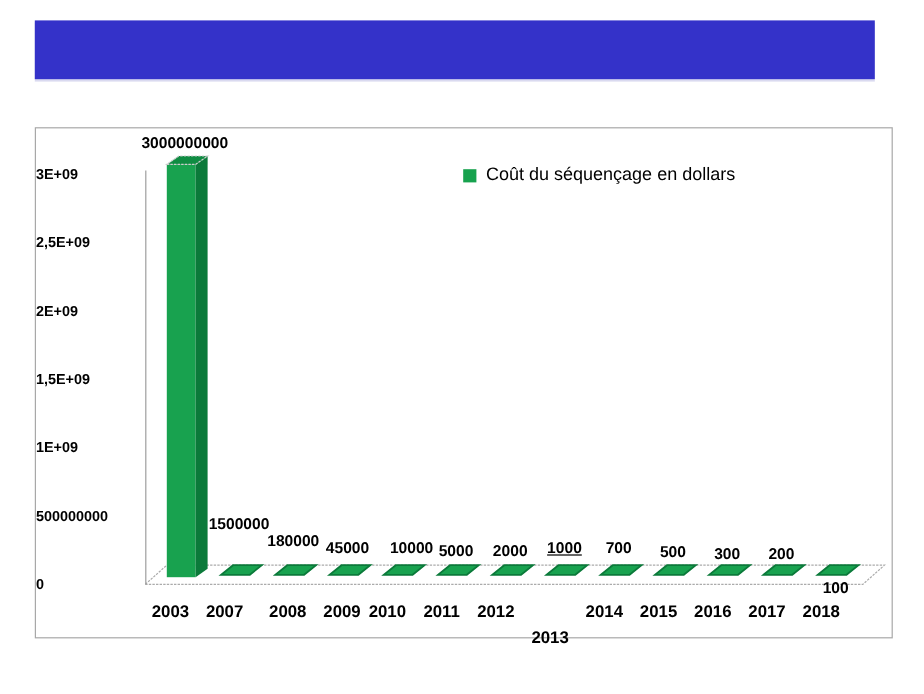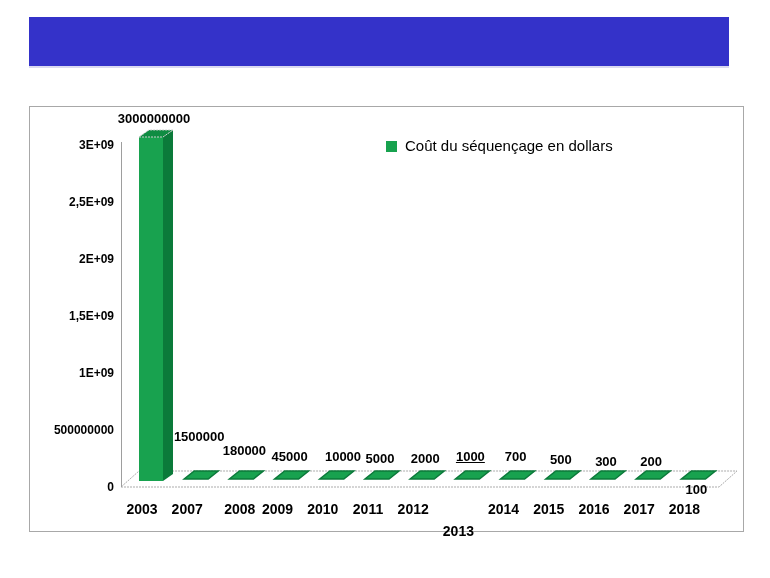--- a/index.html
+++ b/index.html
@@ -10,21 +10,21 @@
   #banner{
     position:absolute;left:29px;top:17px;width:700px;height:49px;
     box-shadow:0 2px 0 rgba(205,205,235,.75);
   }
   #chart-frame{
     position:absolute;left:29px;top:106px;width:715px;height:426px;
     border:1px solid #A8A8A8;background:#ffffff;box-sizing:border-box;
   }
   #plot-svg{position:absolute;left:0;top:0;}
   .ytick{
-    position:absolute;left:0;width:84px;text-align:right;
+    position:absolute;left:0;width:84px;text-align:left;
     font-size:12px;font-weight:bold;color:#000;line-height:16px;white-space:nowrap;
   }
   .xtick{
     position:absolute;width:46px;text-align:center;
     font-size:14px;font-weight:bold;color:#000;line-height:16px;white-space:nowrap;
   }
   .vlabel{
     position:absolute;width:96px;text-align:center;
     font-size:13px;font-weight:bold;color:#000;line-height:14px;white-space:nowrap;
   }
@@ -65,21 +65,21 @@
         <div class="ytick" style="top: 30px;">3E+09</div>
         <div class="ytick" style="top: 87px;">2,5E+09</div>
         <div class="ytick" style="top: 144px;">2E+09</div>
         <div class="ytick" style="top: 201px;">1,5E+09</div>
         <div class="ytick" style="top: 258px;">1E+09</div>
         <div class="ytick" style="top: 315px;">500000000</div>
         <div class="ytick" style="top: 372px;">0</div>
         <div class="xtick" style="left: 89px; top: 394px;">2003</div>
         <div class="xtick" style="left: 134.2px; top: 394px;">2007</div>
         <div class="xtick" style="left: 179.4px; top: 394px; text-align: right;">2008</div>
-        <div class="xtick" style="left: 224.6px; top: 394px;">2009</div>
+        <div class="xtick" style="left: 224.6px; top: 394px; text-align: right;">2009</div>
         <div class="xtick" style="left: 269.8px; top: 394px;">2010</div>
         <div class="xtick" style="left: 315px; top: 394px;">2011</div>
         <div class="xtick" style="left: 360.2px; top: 394px;">2012</div>
         <div class="xtick" style="left: 405.4px; top: 416px;">2013</div>
         <div class="xtick" style="left: 450.6px; top: 394px;">2014</div>
         <div class="xtick" style="left: 495.8px; top: 394px;">2015</div>
         <div class="xtick" style="left: 541px; top: 394px;">2016</div>
         <div class="xtick" style="left: 586.2px; top: 394px;">2017</div>
         <div class="xtick" style="left: 631.4px; top: 394px;">2018</div>
         <div class="vlabel" style="left: 76px; top: 5px;">3000000000</div>

